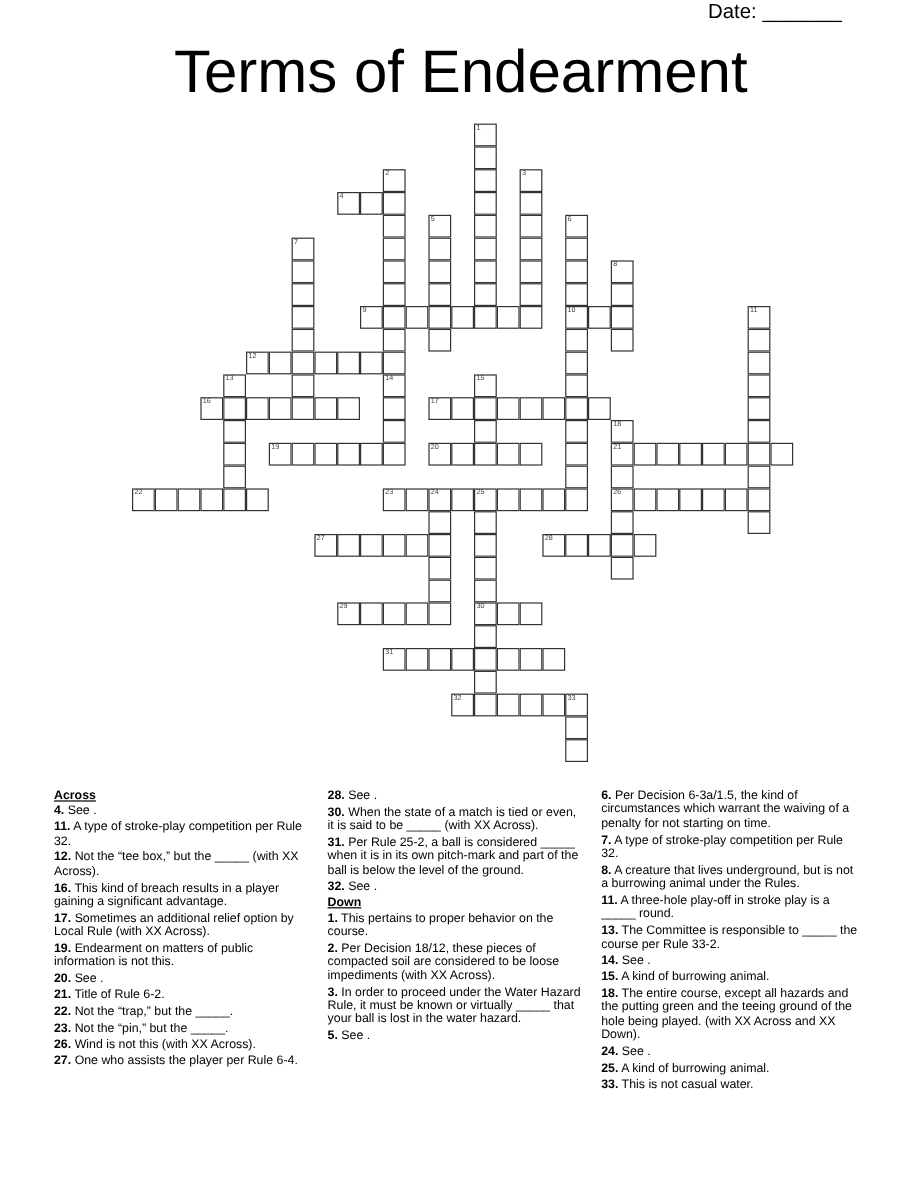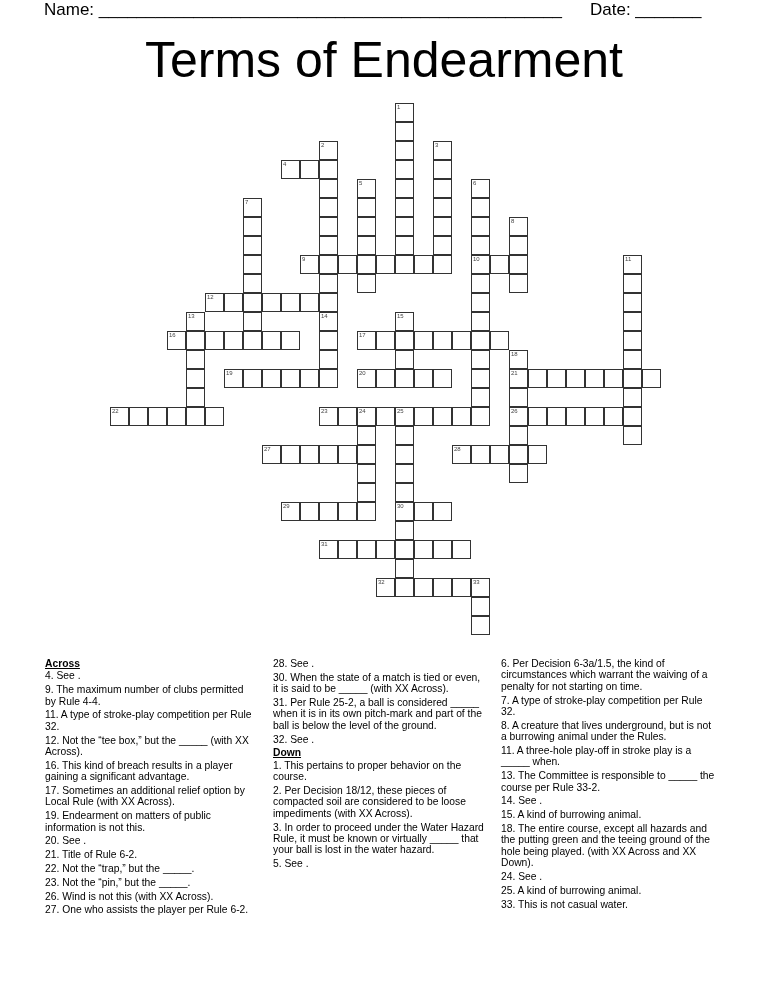--- a/index.html
+++ b/index.html
@@ -6,31 +6,30 @@
   body { width: 768px; height: 994px; position: relative; overflow: hidden; font-family: "Liberation Sans", sans-serif; color: #000; }
   .header-line { position: absolute; top: 0; left: 44px; width: 680px; height: 22px; font-size: 17px; line-height: 20px; }
   .header-line .name-label { position: absolute; left: 0; top: 0; }
   .header-line .date-label { position: absolute; left: 546px; top: 0; }
   .title { position: absolute; top: 30px; left: 0; width: 768px; text-align: center; font-size: 50px; line-height: 60px; }
   #grid { position: absolute; left: 0; top: 0; width: 768px; height: 650px; }
   .cell { position: absolute; width: 19px; height: 19px; box-sizing: border-box; border: 1px solid #333; background: #fff; }
   .cell .num { position: absolute; left: 1px; top: 0px; font-size: 6px; line-height: 7px; color: #444; }
   .clues { position: absolute; top: 658px; font-size: 10.3px; line-height: 11.4px; }
   .clues p { margin: 0 0 2.4px 0; }
-  .clues b { font-weight: normal; }
+  .clues b { font-weight: bold; }
   .clues .heading { font-weight: bold; text-decoration: underline; margin-bottom: 1px; }
   .col1 { left: 45px; width: 212px; }
   .col2 { left: 273px; width: 214px; }
   .col3 { left: 501px; width: 216px; }
 </style>
 </head>
 <body>
 
 <div class="header-line">
-  <span class="name-label">Name: _________________________________________________</span>
   <span class="date-label">Date: _______</span>
 </div>
 
 <div class="title">Terms of Endearment</div>
 
 <div id="grid">
     <div class="cell" style="left: 395px; top: 103px;">
       <span class="num">1</span>
     </div>
     <div class="cell" style="left: 395px; top: 122px;"></div>
@@ -281,32 +280,31 @@
       <span class="num">33</span>
     </div>
     <div class="cell" style="left: 471px; top: 597px;"></div>
     <div class="cell" style="left: 471px; top: 616px;"></div>
   </div>
 
 <div class="clues col1">
   <p class="heading">Across</p>
   <div>
       <p><b>4.</b><span> See .</span></p>
-      <p><b>9.</b><span> The maximum number of clubs permitted by Rule 4-4.</span></p>
       <p><b>11.</b><span> A type of stroke-play competition per Rule 32.</span></p>
       <p><b>12.</b><span> Not the “tee box,” but the _____ (with XX Across).</span></p>
       <p><b>16.</b><span> This kind of breach results in a player gaining a significant advantage.</span></p>
       <p><b>17.</b><span> Sometimes an additional relief option by Local Rule (with XX Across).</span></p>
       <p><b>19.</b><span> Endearment on matters of public information is not this.</span></p>
       <p><b>20.</b><span> See .</span></p>
       <p><b>21.</b><span> Title of Rule 6-2.</span></p>
       <p><b>22.</b><span> Not the “trap,” but the _____.</span></p>
       <p><b>23.</b><span> Not the “pin,” but the _____.</span></p>
       <p><b>26.</b><span> Wind is not this (with XX Across).</span></p>
-      <p><b>27.</b><span> One who assists the player per Rule 6-2.</span></p>
+      <p><b>27.</b><span> One who assists the player per Rule 6-4.</span></p>
     </div>
 </div>
 
 <div class="clues col2">
   <div>
       <p><b>28.</b><span> See .</span></p>
       <p><b>30.</b><span> When the state of a match is tied or even, it is said to be _____ (with XX Across).</span></p>
       <p><b>31.</b><span> Per Rule 25-2, a ball is considered _____ when it is in its own pitch-mark and part of the ball is below the level of the ground.</span></p>
       <p><b>32.</b><span> See .</span></p>
     </div>
@@ -317,21 +315,21 @@
       <p><b>3.</b><span> In order to proceed under the Water Hazard Rule, it must be known or virtually _____ that your ball is lost in the water hazard.</span></p>
       <p><b>5.</b><span> See .</span></p>
     </div>
 </div>
 
 <div class="clues col3">
   <div>
       <p><b>6.</b><span> Per Decision 6-3a/1.5, the kind of circumstances which warrant the waiving of a penalty for not starting on time.</span></p>
       <p><b>7.</b><span> A type of stroke-play competition per Rule 32.</span></p>
       <p><b>8.</b><span> A creature that lives underground, but is not a burrowing animal under the Rules.</span></p>
-      <p><b>11.</b><span> A three-hole play-off in stroke play is a _____ when.</span></p>
+      <p><b>11.</b><span> A three-hole play-off in stroke play is a _____ round.</span></p>
       <p><b>13.</b><span> The Committee is responsible to _____ the course per Rule 33-2.</span></p>
       <p><b>14.</b><span> See .</span></p>
       <p><b>15.</b><span> A kind of burrowing animal.</span></p>
       <p><b>18.</b><span> The entire course, except all hazards and the putting green and the teeing ground of the hole being played. (with XX Across and XX Down).</span></p>
       <p><b>24.</b><span> See .</span></p>
       <p><b>25.</b><span> A kind of burrowing animal.</span></p>
       <p><b>33.</b><span> This is not casual water.</span></p>
     </div>
 </div>
 

